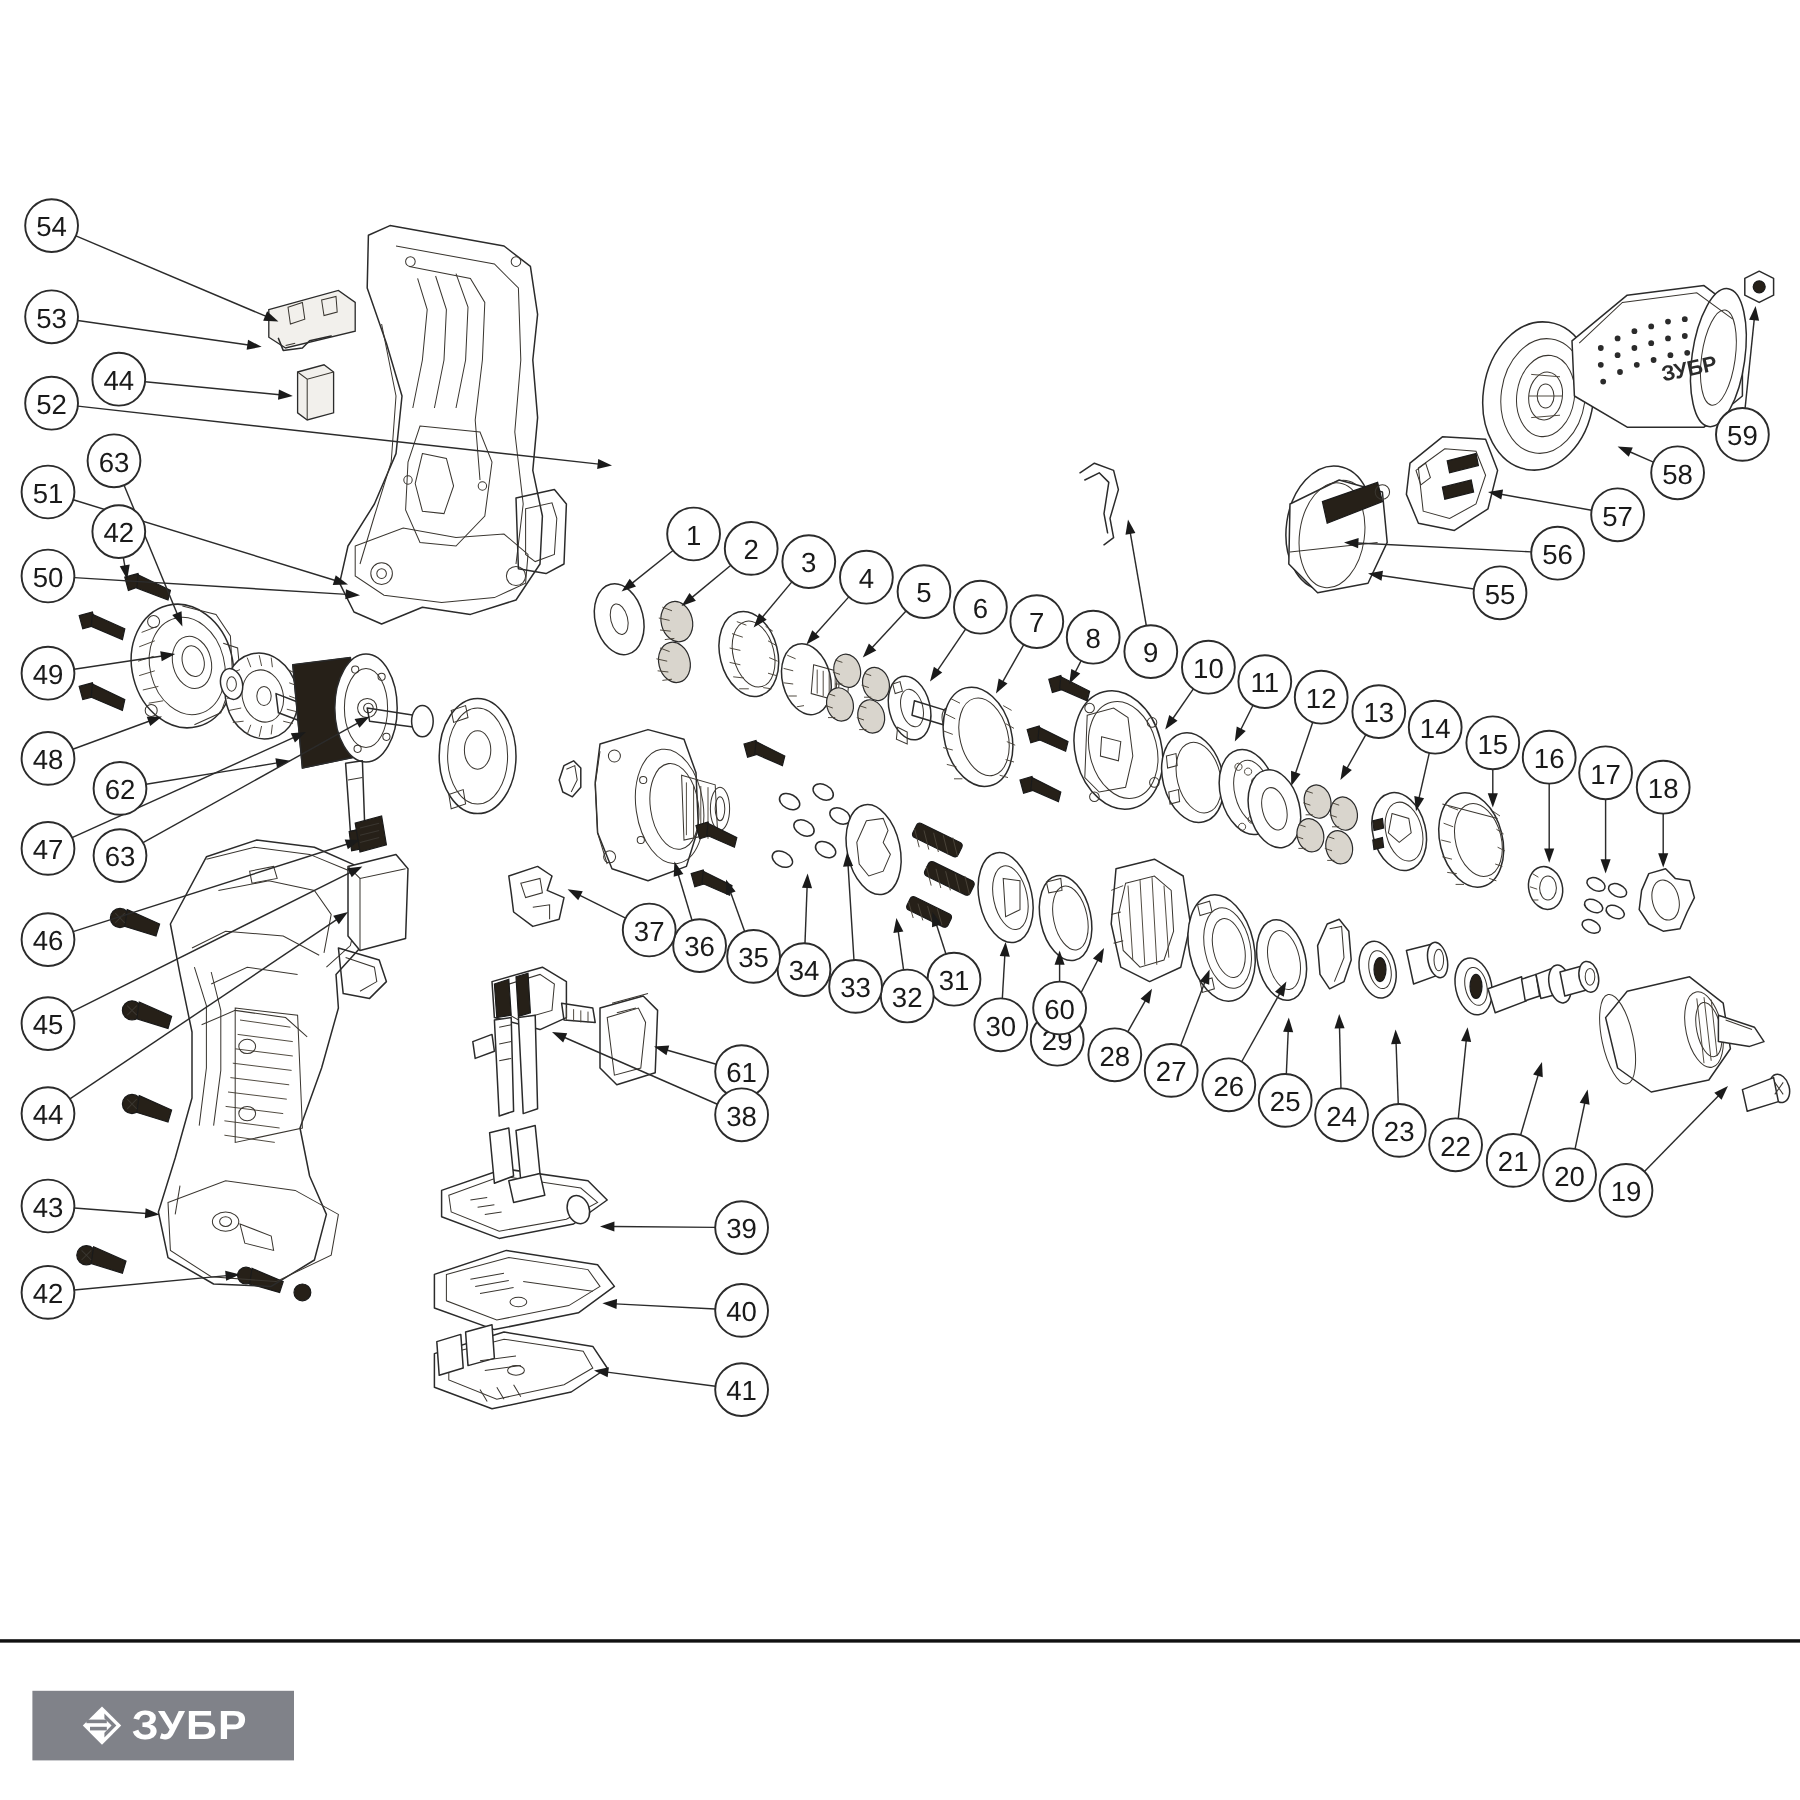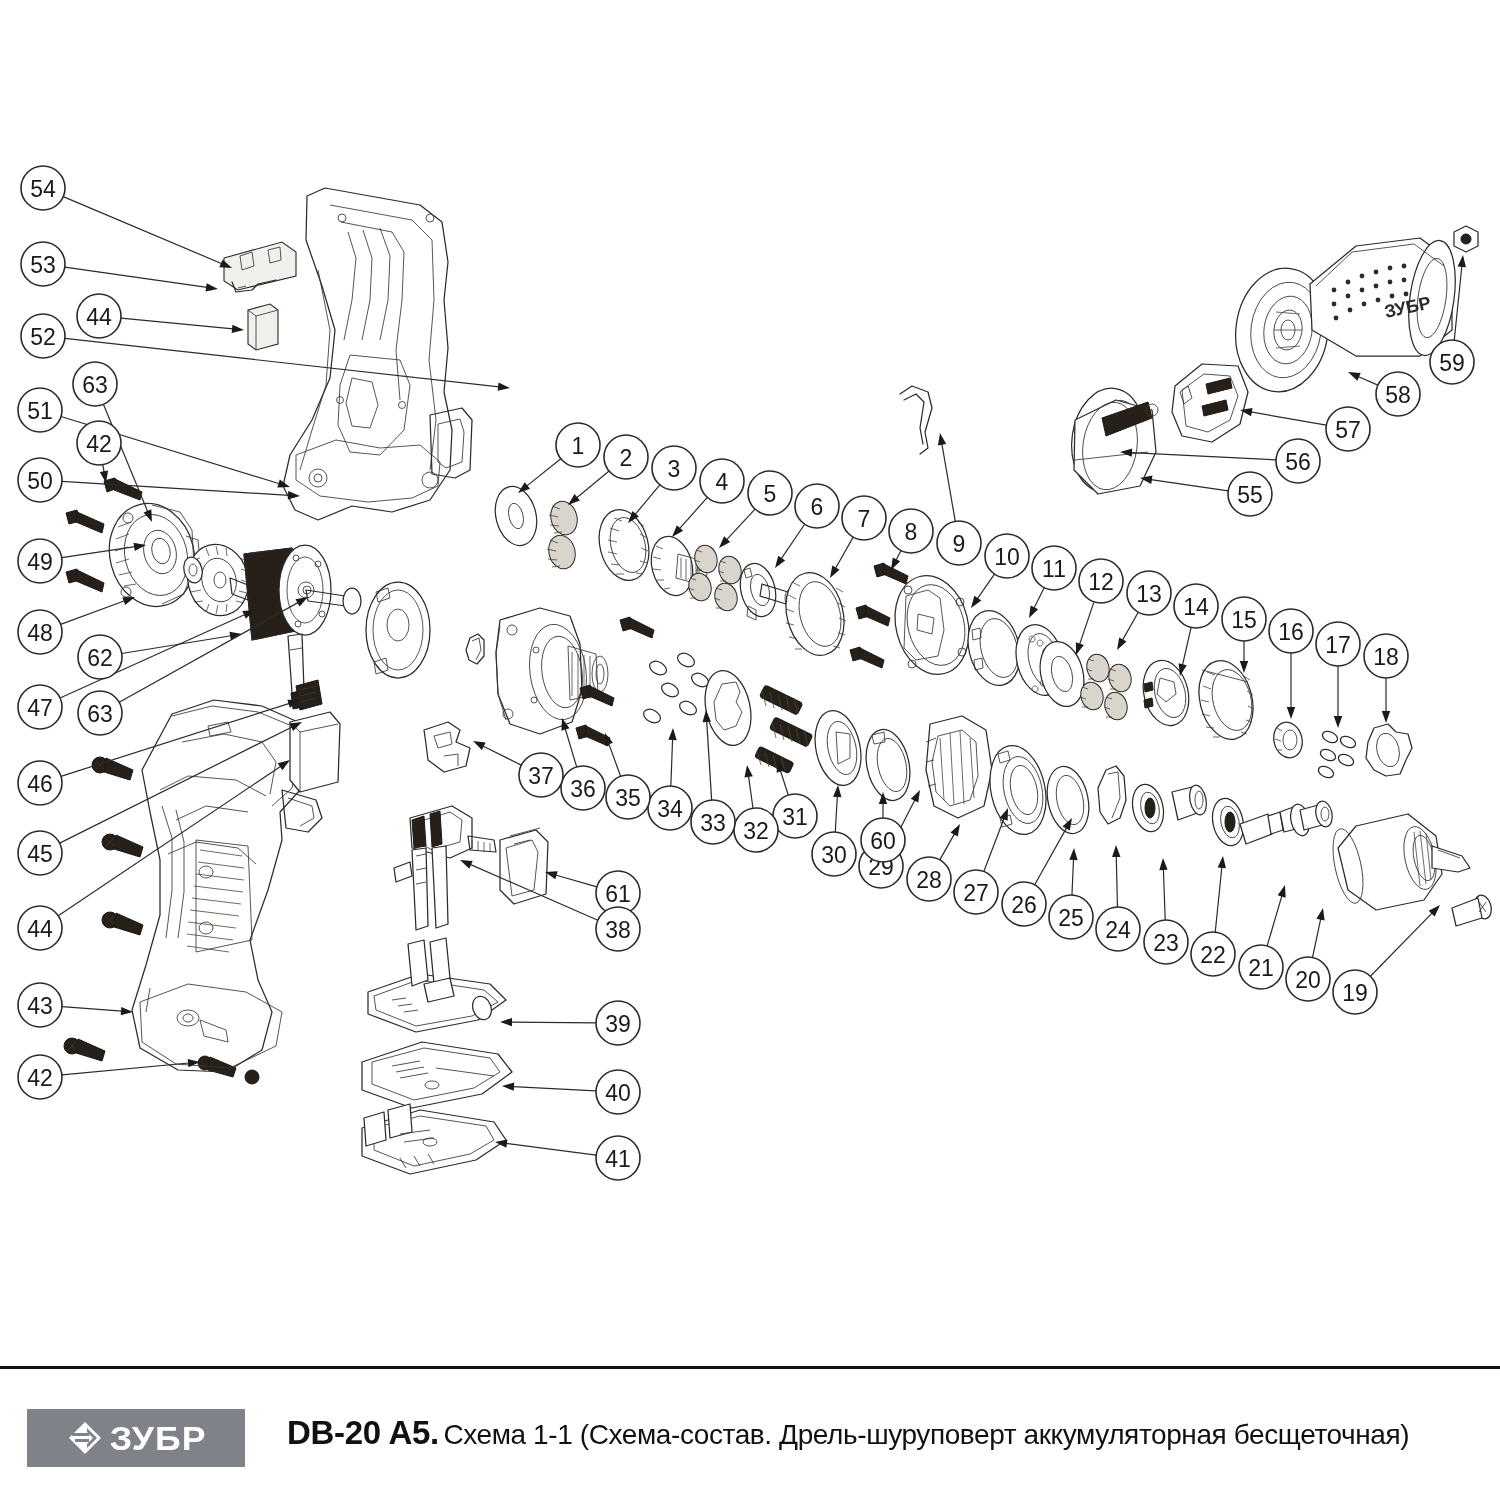--- a/index.html
+++ b/index.html
@@ -1215,18 +1215,14 @@
             <rect x="5" y="13" width="17" height="3"></rect>
             <rect x="8" y="19" width="14" height="3"></rect>
             <polygon points="20,8 30,18 20,28 20,24 26,18 20,12"></polygon>
           </g>
         </svg>
       </span>
       <span class="logo-word">ЗУБР</span>
     </div>
   </div>
 
-  <div id="footer-text">
-    <span class="model">DB-20 A5.</span>
-    <span class="desc">Схема 1-1 (Схема-состав. Дрель-шуруповерт аккумуляторная бесщеточная)</span>
-  </div>
 
 </div>
 
 </body></html>

